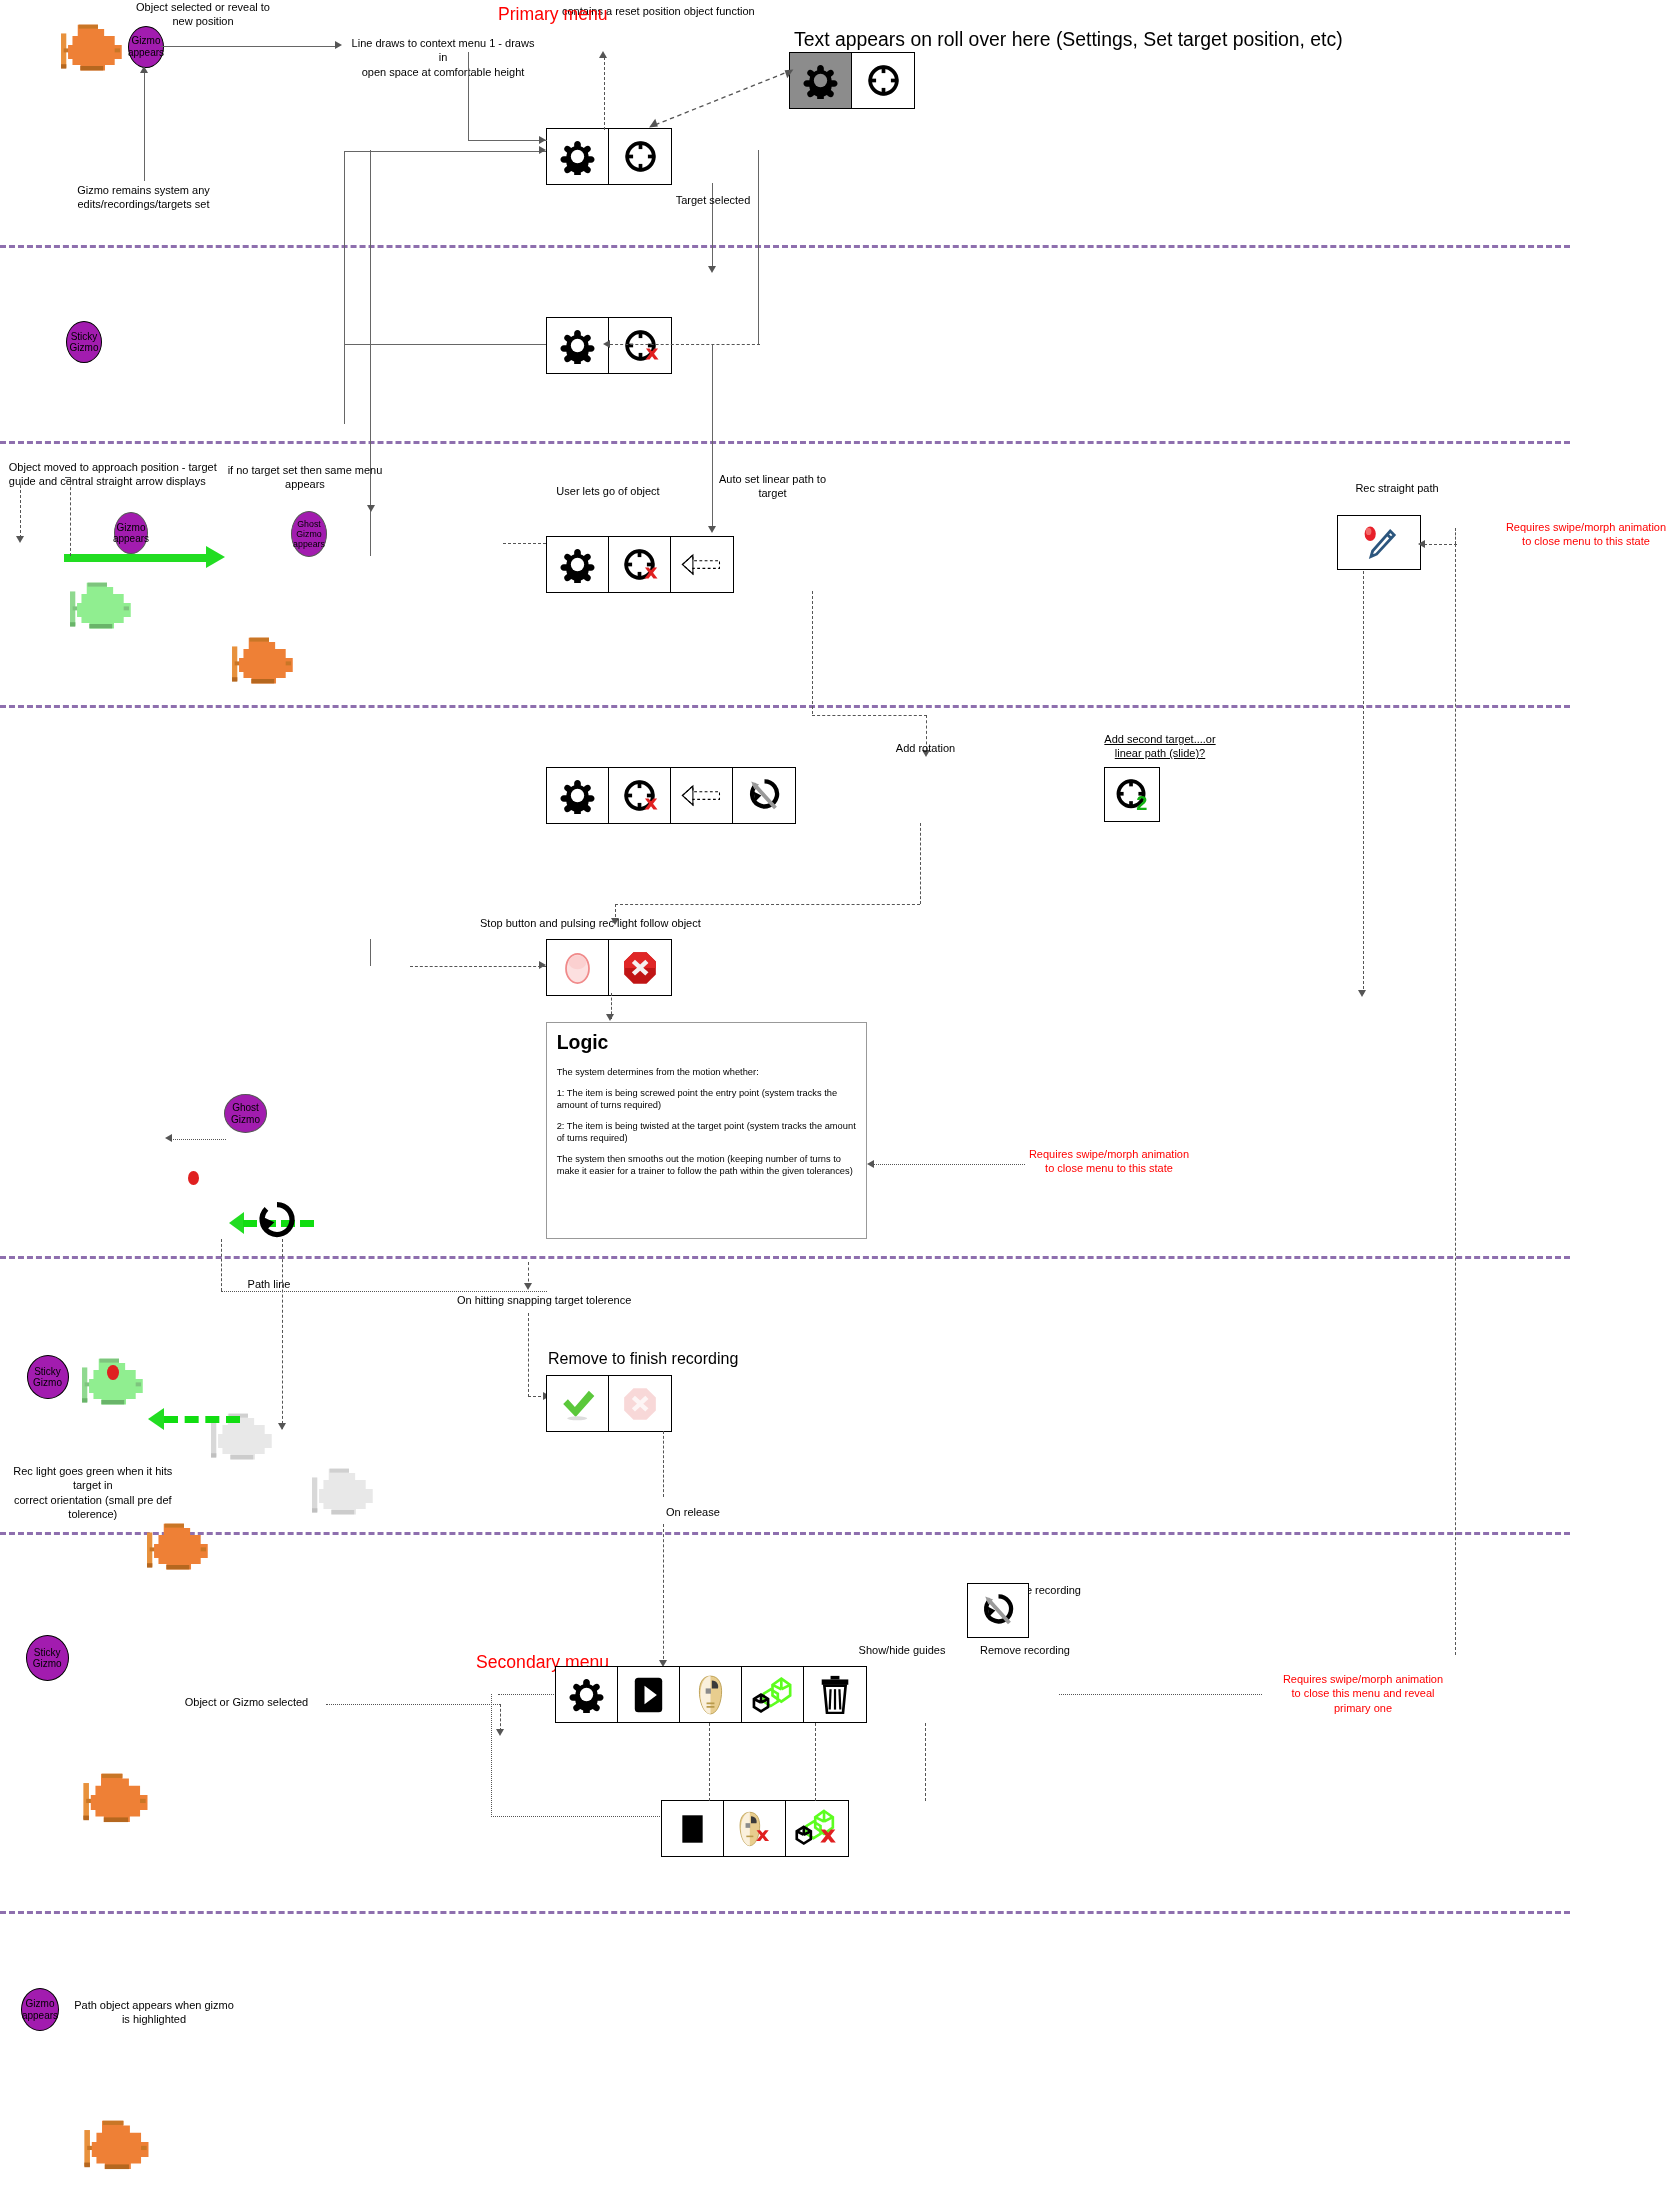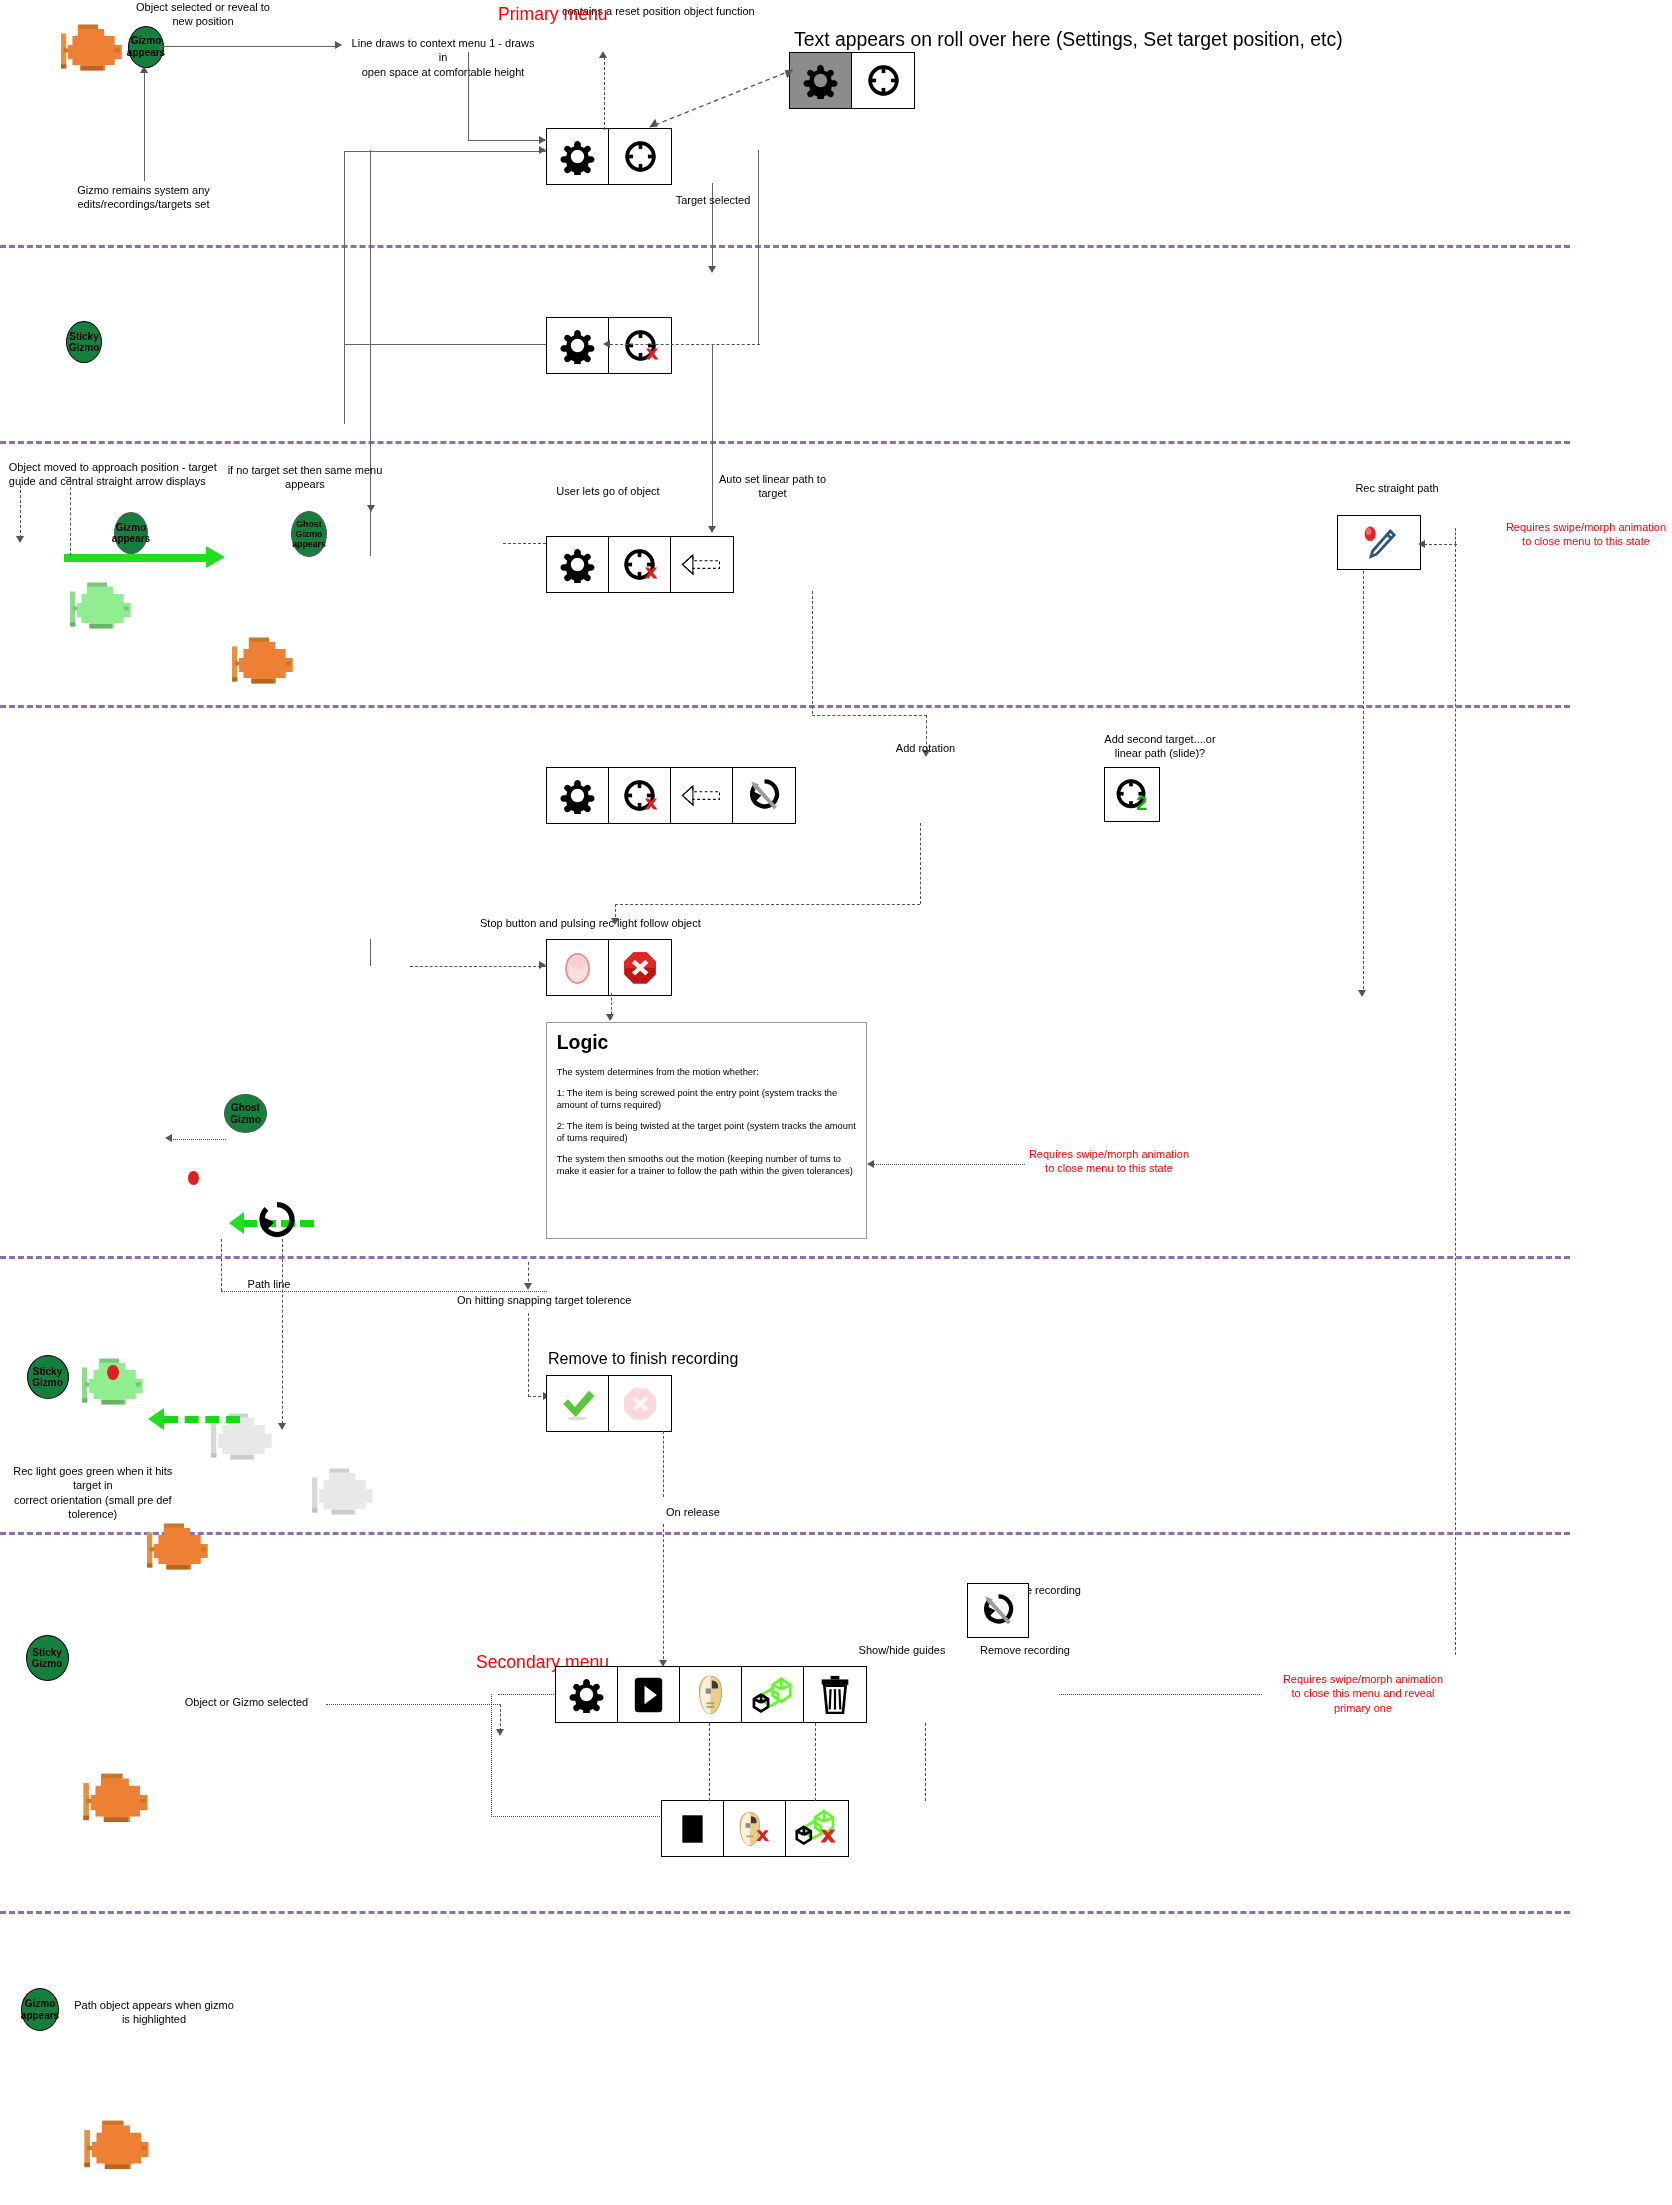--- a/index.html
+++ b/index.html
@@ -27,23 +27,23 @@
   .dot-v{position:absolute;width:0;border-left:1.3px dotted #555;}
   .dot-h{position:absolute;height:0;border-top:1.3px dotted #555;}
   .sol-v{position:absolute;width:0;border-left:1.3px solid #666;}
   .sol-h{position:absolute;height:0;border-top:1.3px solid #666;}
   .arw{position:absolute;width:0;height:0;}
   .arw-d{border-left:4.4px solid transparent;border-right:4.4px solid transparent;border-top:7.5px solid #555;}
   .arw-u{border-left:4.4px solid transparent;border-right:4.4px solid transparent;border-bottom:7.5px solid #555;}
   .arw-r{border-top:4.4px solid transparent;border-bottom:4.4px solid transparent;border-left:7.5px solid #555;}
   .arw-l{border-top:4.4px solid transparent;border-bottom:4.4px solid transparent;border-right:7.5px solid #555;}
   
-  .bub{position:absolute;border:1.3px solid #000;border-radius:50%;background:#15803d;
+  .bub{position:absolute;border:1.3px solid #000;border-radius:50%;background:#a21caf;
        display:flex;align-items:center;justify-content:center;text-align:center;
-       font-size:10px;line-height:1.15;color:#000;font-weight:bold;}
+       font-size:10px;line-height:1.15;color:#000;}
   .bub.grey{border-color:#555;}
   
   .logicbox{position:absolute;border:1.3px solid #999;background:#fff;box-sizing:border-box;padding:8px 9.7px;}
   .logicbox h2{margin:0 0 11.5px 0;font-size:19.4px;font-weight:bold;color:#000;}
   .logicbox p{margin:0 0 8.8px 0;font-size:9.3px;color:#000;line-height:1.32;}
   
   .eng{position:relative;}
   .grn-arrow-solid{position:absolute;height:8px;background:#22dd22;}
   .grn-arrow-head{position:absolute;width:0;height:0;border-top:11.5px solid transparent;
      border-bottom:11.5px solid transparent;}
@@ -366,21 +366,21 @@
     <div class="cell">
       <svg width="39" height="39" viewBox="0 0 100 100">
         <path d="M50 14 a32 32 0 1 1-22 9" fill="none" stroke="#000" stroke-width="11"></path>
         <polygon points="22,40 42,50 26,66" fill="#000"></polygon>
         <line x1="22" y1="20" x2="78" y2="82" stroke="#9a9a9a" stroke-width="10"></line>
         <polygon points="16,14 36,22 24,34" fill="#9a9a9a"></polygon>
       </svg>
     </div>
   </div>
 
-  <div class="abs lbl" style="left:1094px;top:732px;width:132px;">Add second target....or
+  <div class="abs lbl" style="left:1094px;top:732px;width:132px;text-decoration:underline;">Add second target....or
 linear path (slide)?</div>
   <div class="solo abs" style="left:1104px;top:767px;width:56px;height:55px;">
     <svg width="37" height="37" viewBox="0 0 100 100">
       <g fill="none" stroke="#000" stroke-width="10">
           <circle cx="46" cy="48" r="34"></circle>
         </g>
       <g stroke="#000" stroke-width="10">
           <line x1="46" y1="10" x2="46" y2="28"></line>
           <line x1="46" y1="68" x2="46" y2="86"></line>
           <line x1="8" y1="48" x2="26" y2="48"></line>

